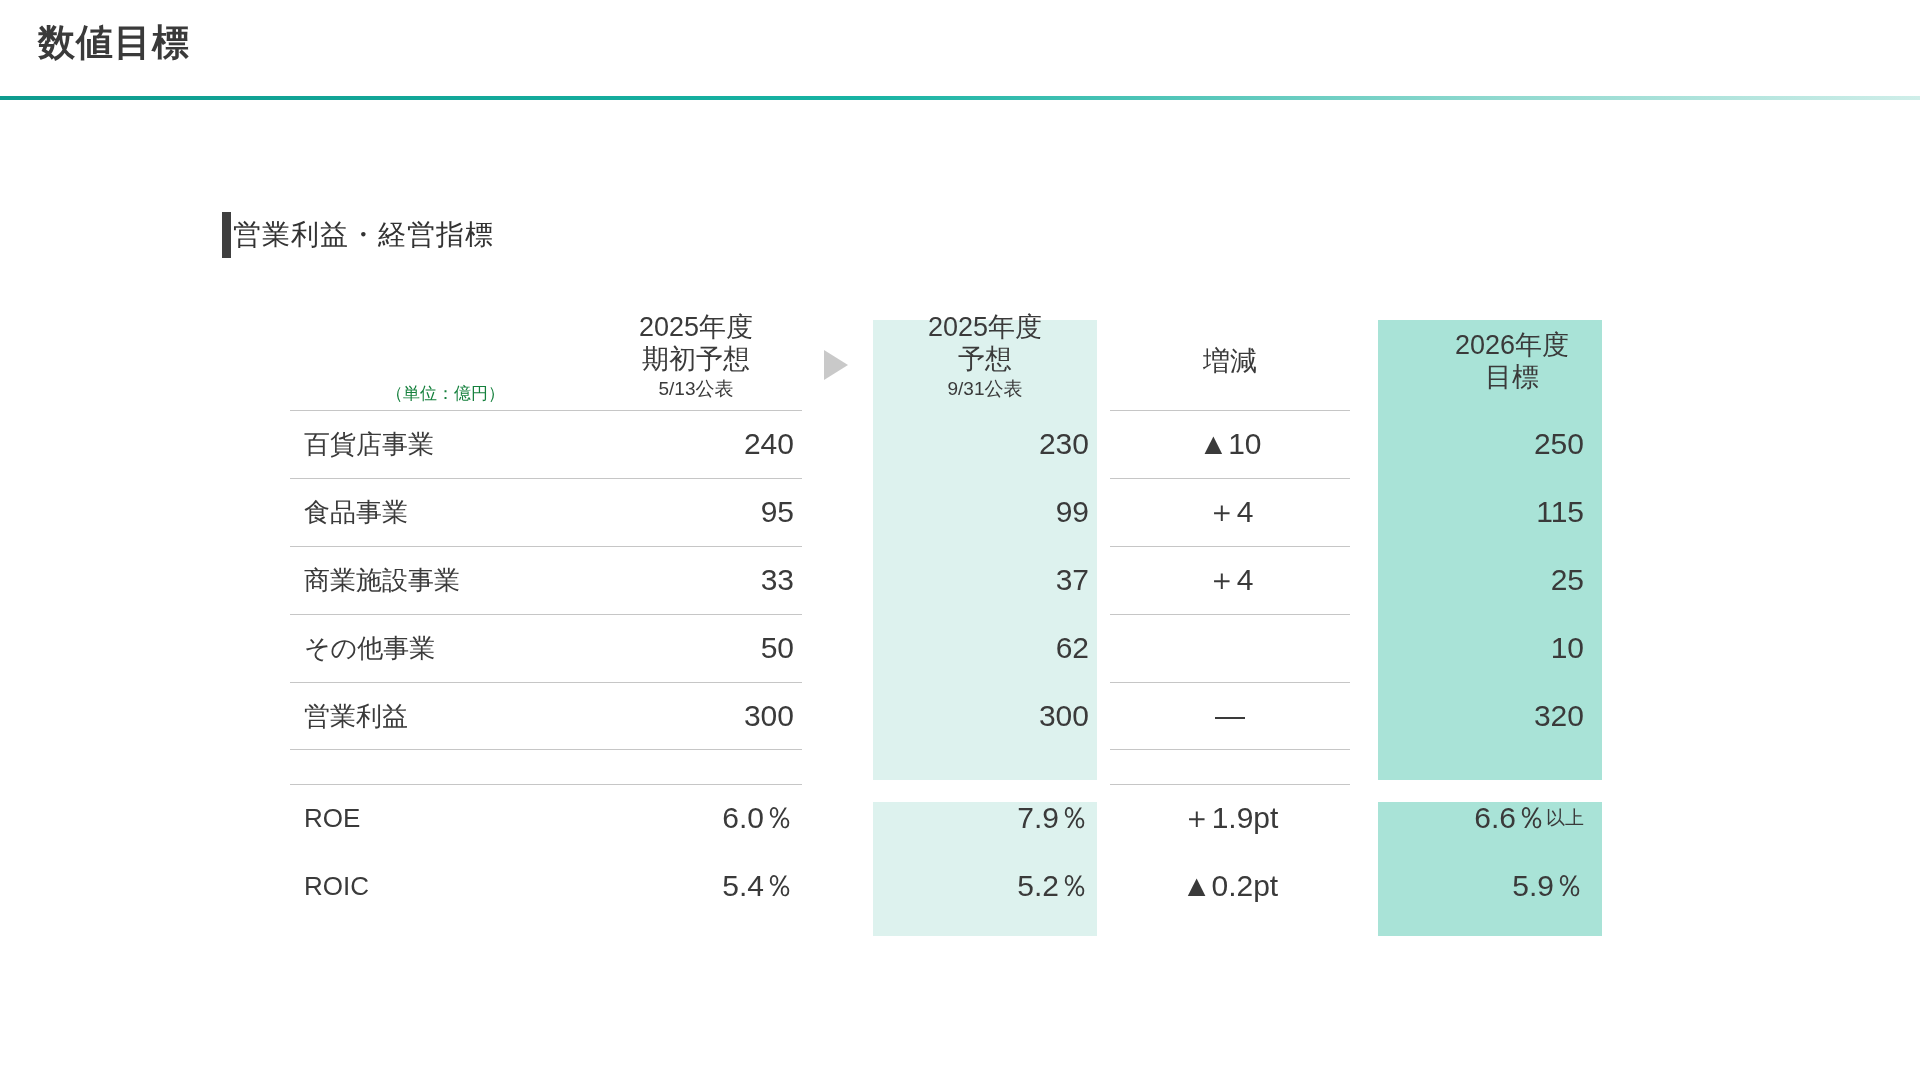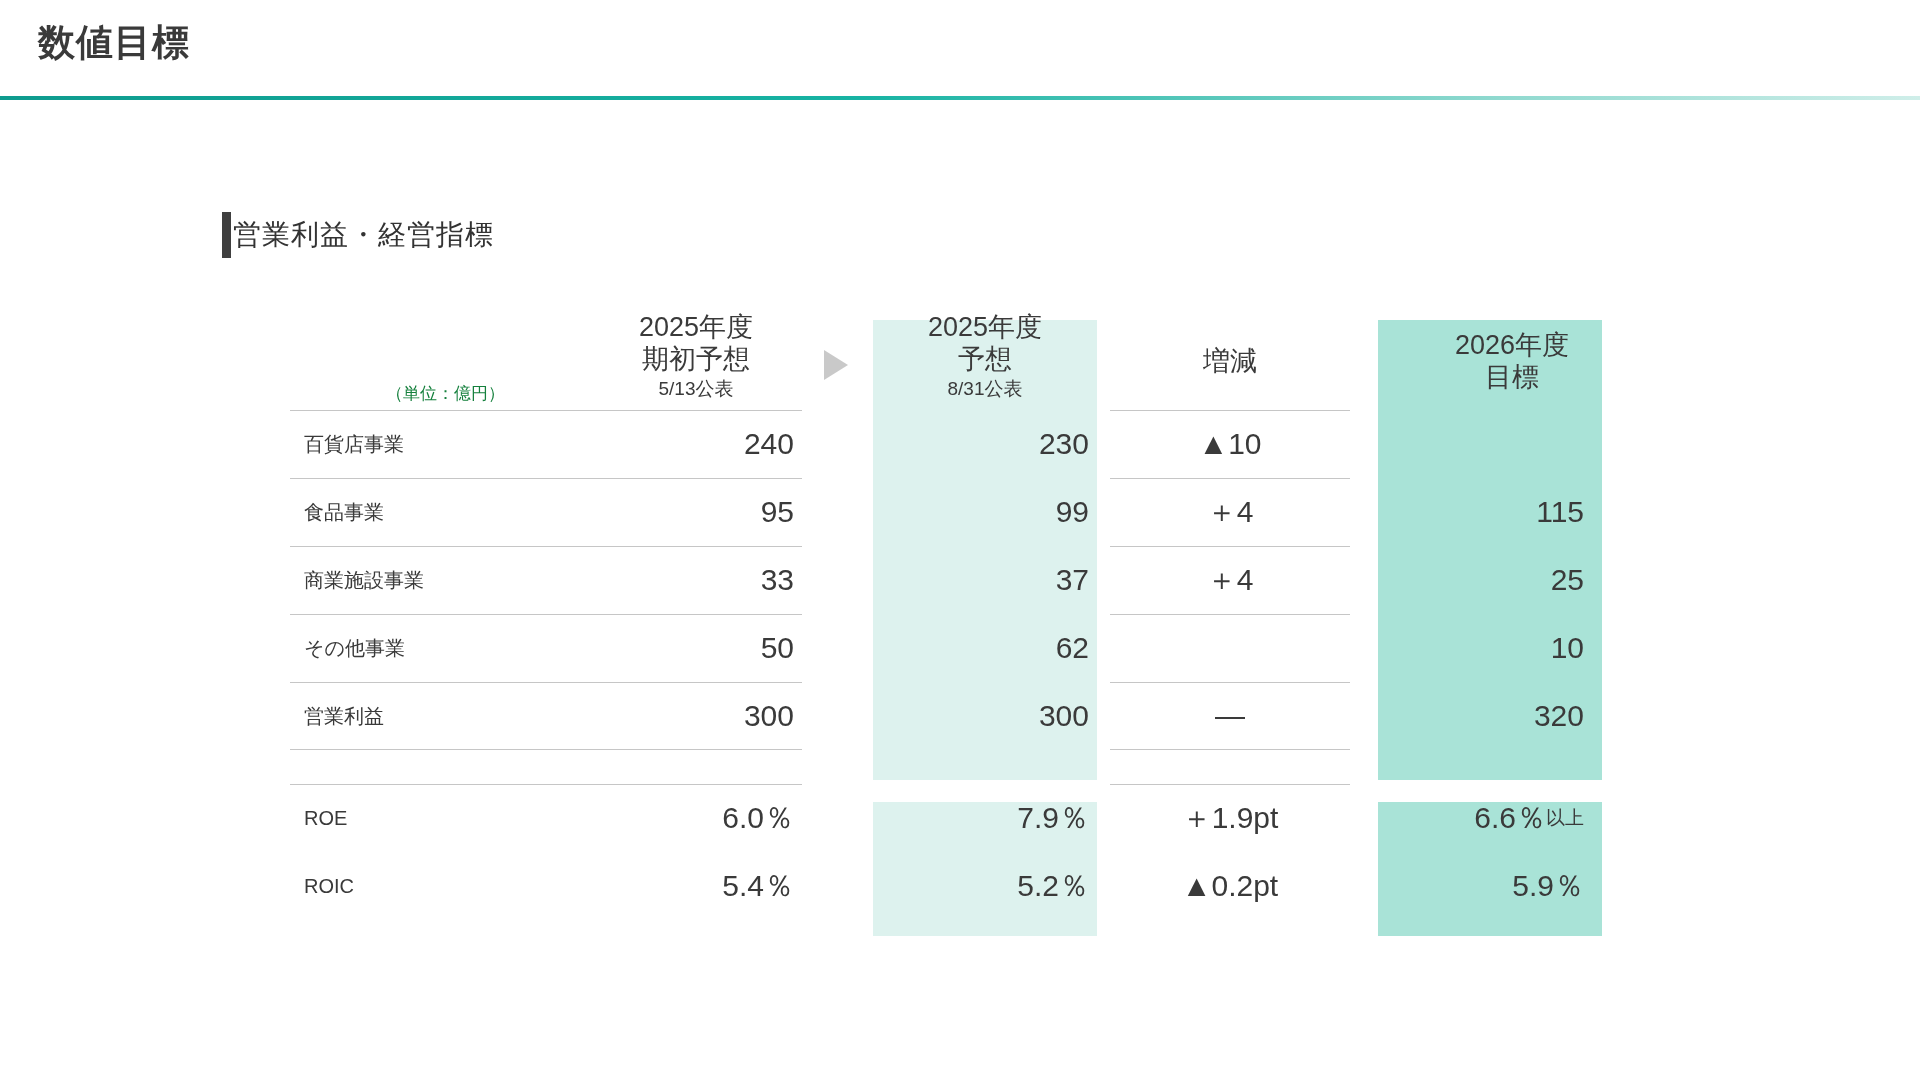--- a/index.html
+++ b/index.html
@@ -151,21 +151,21 @@
     height: 68px;
     display: flex;
     align-items: center;
     font-size: 30px;
     color: #3a3a3a;
   }
   .cell.label {
     left: 14px;
     width: 300px;
     justify-content: flex-start;
-    font-size: 20px;
+    font-size: 26px;
   }
   .cell.c-initial {
     left: 300px;
     width: 212px;
     justify-content: flex-end;
     padding-right: 8px;
     box-sizing: border-box;
   }
   .cell.c-forecast {
     left: 583px;
@@ -227,38 +227,39 @@
         <span class="head-sub">5/13公表</span>
       </div>
 
       <div class="unit-note">（単位：億円）</div>
 
       <div class="arrow-marker"></div>
 
       <div class="head-cell" style="left:583px; width:224px; top:2px;">
         <span>2025年度</span><br>
         <span>予想</span>
-        <span class="head-sub">8/31公表</span>
+        <span class="head-sub">9/31公表</span>
       </div>
 
       <div class="head-cell" style="left:820px; width:240px; top:36px;">増減</div>
 
       <div class="head-cell" style="left:1088px; width:268px; top:20px;">
         <span>2026年度</span><br>
         <span>目標</span>
       </div>
     </div>
 
     <div class="row">
       <div class="hline left" style="top:0;"></div>
       <div class="hline delta" style="top:0;"></div>
       <div class="cell label">百貨店事業</div>
       <div class="cell c-initial">240</div>
       <div class="cell c-forecast">230</div>
       <div class="cell c-delta">▲10</div>
+      <div class="cell c-target">250</div>
     </div>
 
     <div class="row">
       <div class="hline left" style="top:0;"></div>
       <div class="hline delta" style="top:0;"></div>
       <div class="cell label">食品事業</div>
       <div class="cell c-initial">95</div>
       <div class="cell c-forecast">99</div>
       <div class="cell c-delta">＋4</div>
       <div class="cell c-target">115</div>

